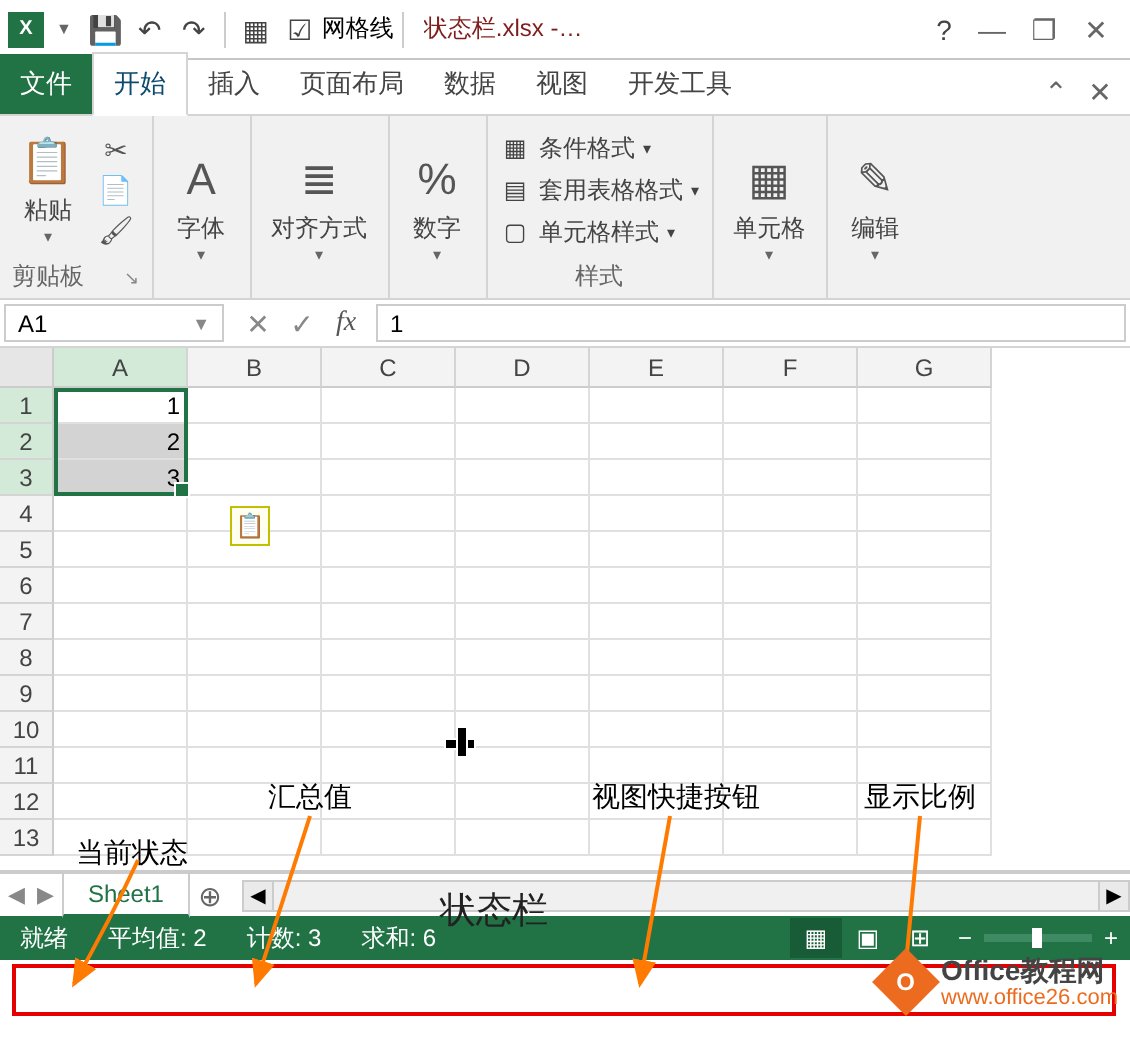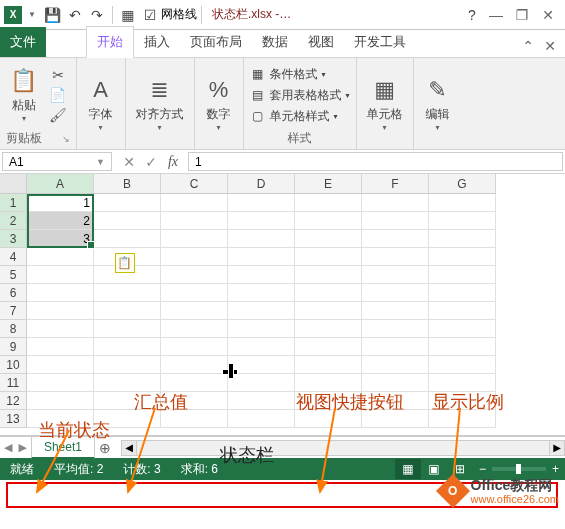--- a/index.html
+++ b/index.html
@@ -12,21 +12,21 @@
     .qat .ic { width: 18px; height: 18px; display: flex; align-items: center; justify-content: center; color: #444; font-size: 14px; margin: 0 2px; cursor: pointer; }
     .qat .sep { width: 1px; height: 18px; background: #ccc; margin: 0 4px; }
     .qat .filename { color: #7f1d1d; margin-left: 6px; flex: 1; white-space: nowrap; overflow: hidden; }
     .qat .win-btns { display: flex; }
     .qat .win-btns .wb { width: 26px; height: 22px; display: flex; align-items: center; justify-content: center; color: #666; cursor: pointer; font-size: 14px; }
 
     
     .ribbon-tabs { height: 28px; background: #fff; display: flex; align-items: flex-end; border-bottom: 1px solid #d4d4d4; }
     .tab { padding: 6px 10px; color: #444; cursor: pointer; font-size: 13px; }
     .tab.file { background: #217346; color: #fff; }
-    .tab.active { background: #fff; color: #8b5cf6; border: 1px solid #d4d4d4; border-bottom: 1px solid #fff; margin-bottom: -1px; margin-left: 40px; }
+    .tab.active { background: #fff; color: #0c4a6e; border: 1px solid #d4d4d4; border-bottom: 1px solid #fff; margin-bottom: -1px; }
     .ribbon-right { margin-left: auto; display: flex; align-items: center; padding-right: 4px; }
     .ribbon-right .rb { width: 22px; height: 22px; display: flex; align-items: center; justify-content: center; color: #666; cursor: pointer; font-size: 14px; }
 
     
     .ribbon { height: 92px; background: #f1f1f1; border-bottom: 1px solid #d4d4d4; display: flex; }
     .group { border-right: 1px solid #d4d4d4; display: flex; flex-direction: column; padding: 4px 6px 2px; }
     .group-body { flex: 1; display: flex; align-items: center; gap: 6px; }
     .group-label { text-align: center; font-size: 12px; color: #666; padding-top: 2px; display: flex; align-items: center; justify-content: center; gap: 20px; }
     .expand { font-size: 9px; color: #888; cursor: pointer; }
     .big-btn { display: flex; flex-direction: column; align-items: center; cursor: pointer; padding: 2px 4px; }
@@ -63,21 +63,21 @@
     .selection::after { content: ''; position: absolute; right: -3px; bottom: -3px; width: 6px; height: 6px; background: #217346; border: 1px solid #fff; }
     .cell.csel { background: #d3d3d3; }
     .cell.cactive { background: #fff; }
     .smart-tag { position: absolute; top: 79px; left: 115px; width: 20px; height: 20px; border: 1px solid #c0c000; background: #fffff0; display: flex; align-items: center; justify-content: center; font-size: 12px; cursor: pointer; }
     .cursor-cross { position: absolute; top: 189px; left: 222px; width: 14px; height: 14px; pointer-events: none; }
     .cursor-cross::before, .cursor-cross::after { content: ''; position: absolute; background: #000; }
     .cursor-cross::before { top: 6px; left: 0; width: 14px; height: 4px; border: 1px solid #fff; }
     .cursor-cross::after { top: 0; left: 6px; width: 4px; height: 14px; border: 1px solid #fff; }
 
     
-    .annot { position: absolute; font-size: 18px; color: #c2410c; pointer-events: none; }
+    .annot { position: absolute; font-size: 14px; color: #000000; pointer-events: none; }
     .arrow { position: absolute; pointer-events: none; }
     .big-label { position: absolute; font-size: 18px; color: #222; pointer-events: none; font-family: SimSun; }
     .red-box { position: absolute; border: 2px solid #e40000; pointer-events: none; }
 
     
     .sheet-tabs { height: 22px; background: #fff; display: flex; align-items: center; border-top: 1px solid #ccc; }
     .sheet-nav { display: flex; padding: 0 4px; gap: 6px; color: #888; font-size: 11px; }
     .sheet-nav span { cursor: pointer; }
     .sheet-tab { padding: 3px 12px; border: 1px solid #ccc; border-bottom: 2px solid #217346; background: #fff; color: #217346; font-size: 12px; cursor: pointer; }
     .sheet-add { width: 20px; display: flex; align-items: center; justify-content: center; color: #666; cursor: pointer; font-size: 14px; }

